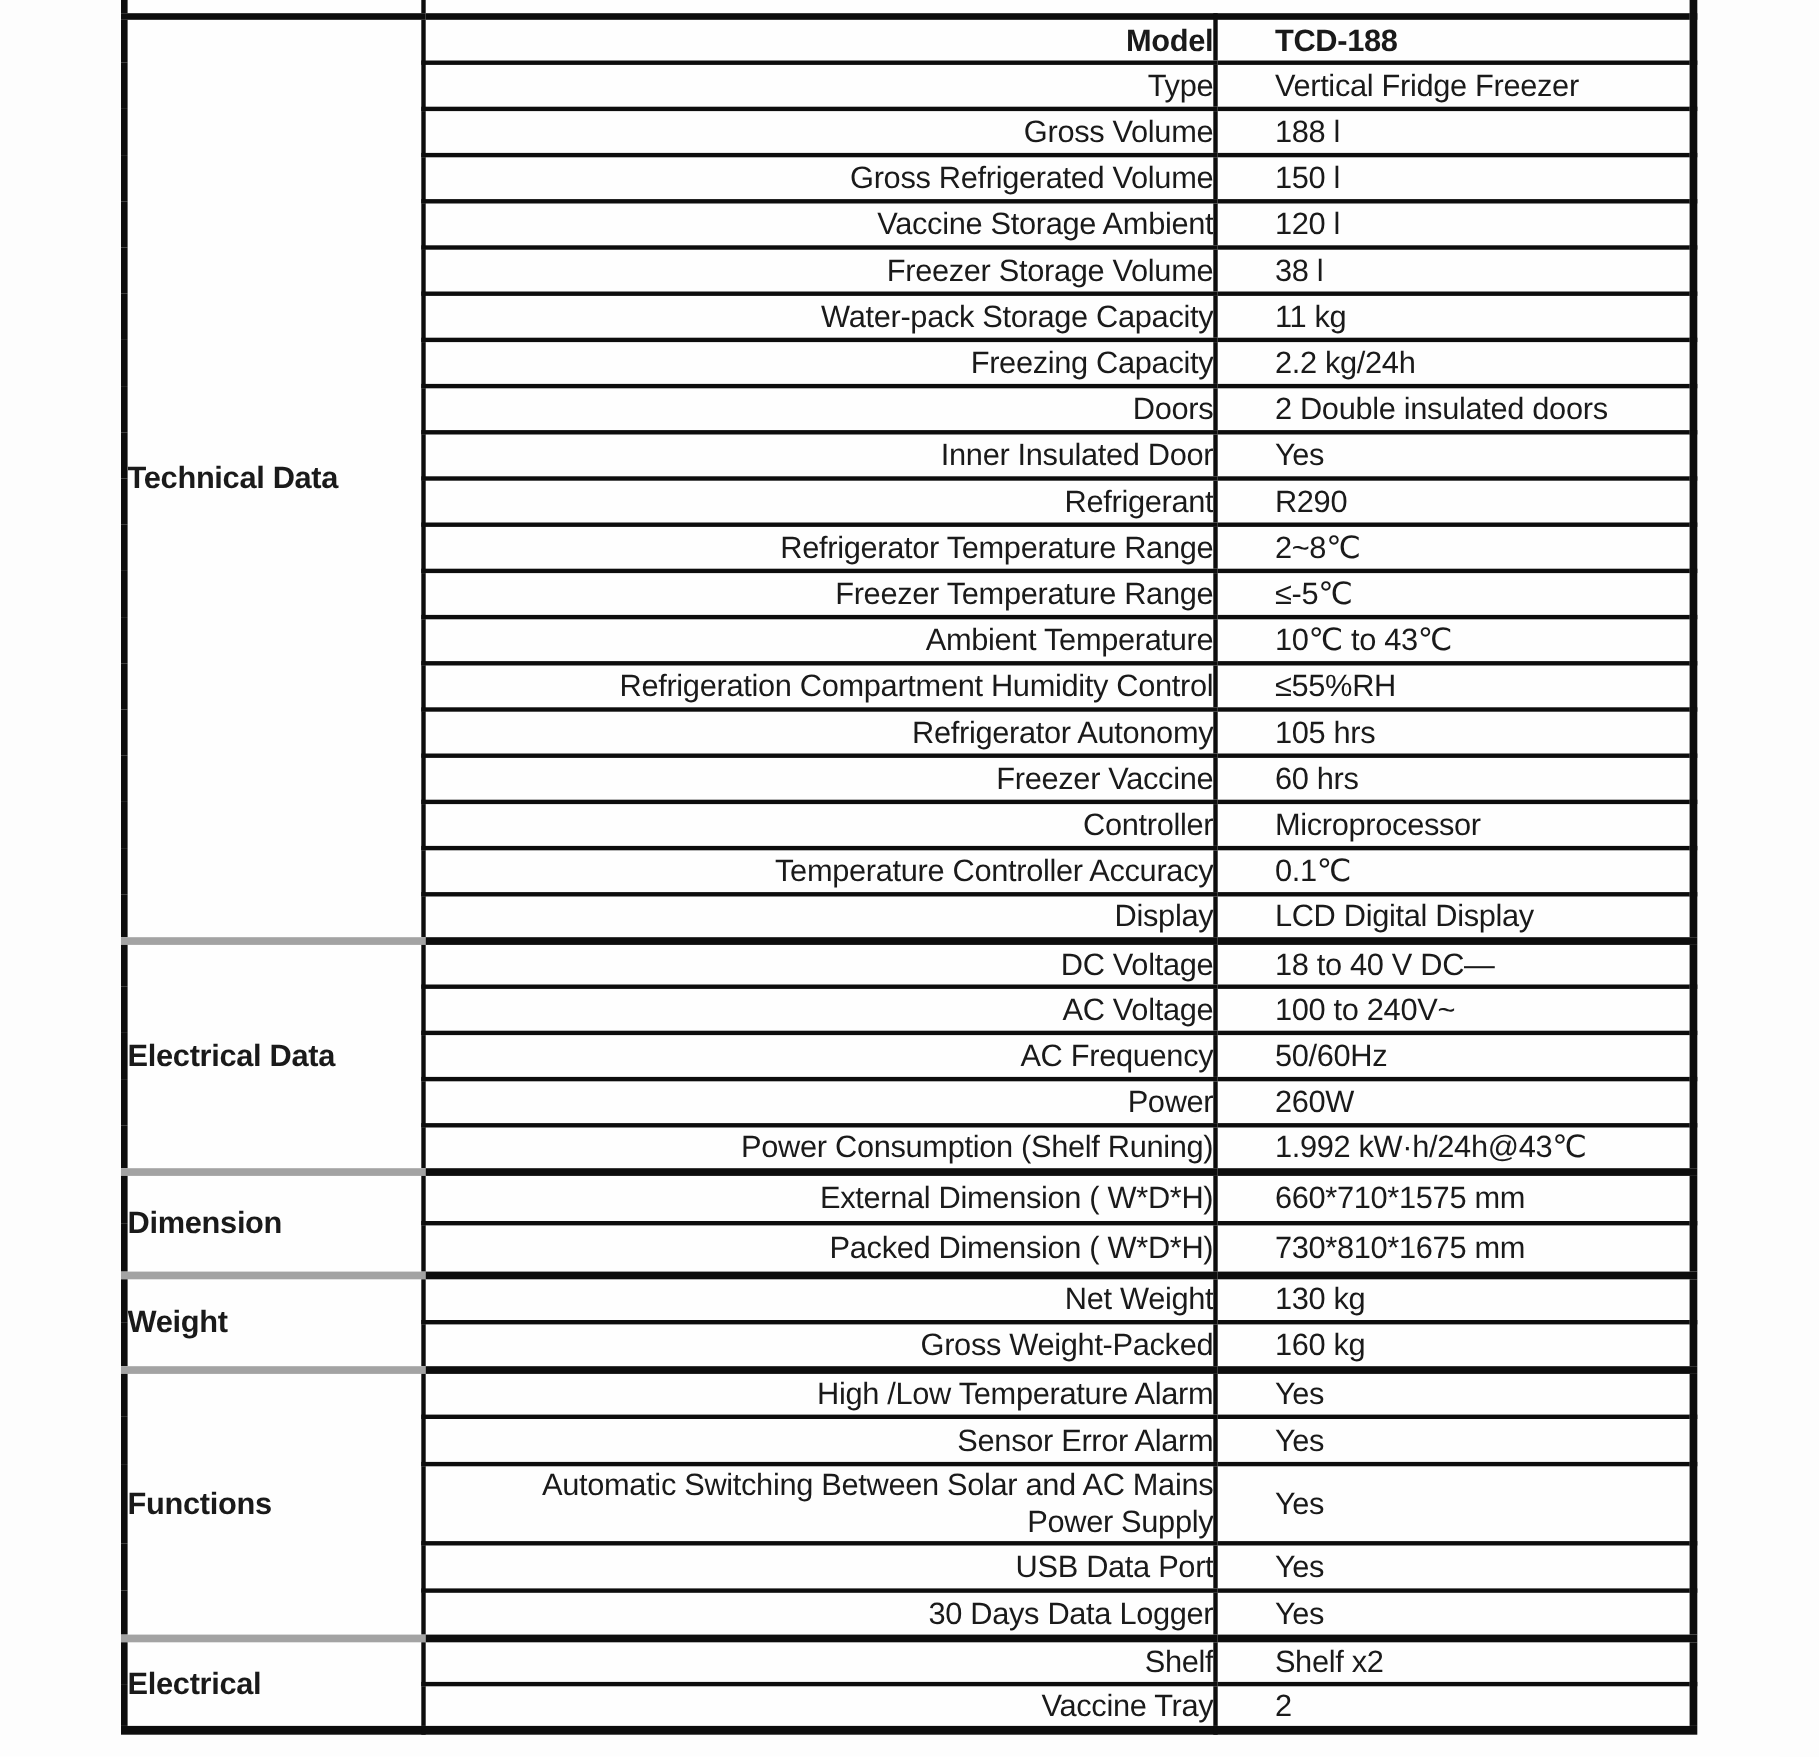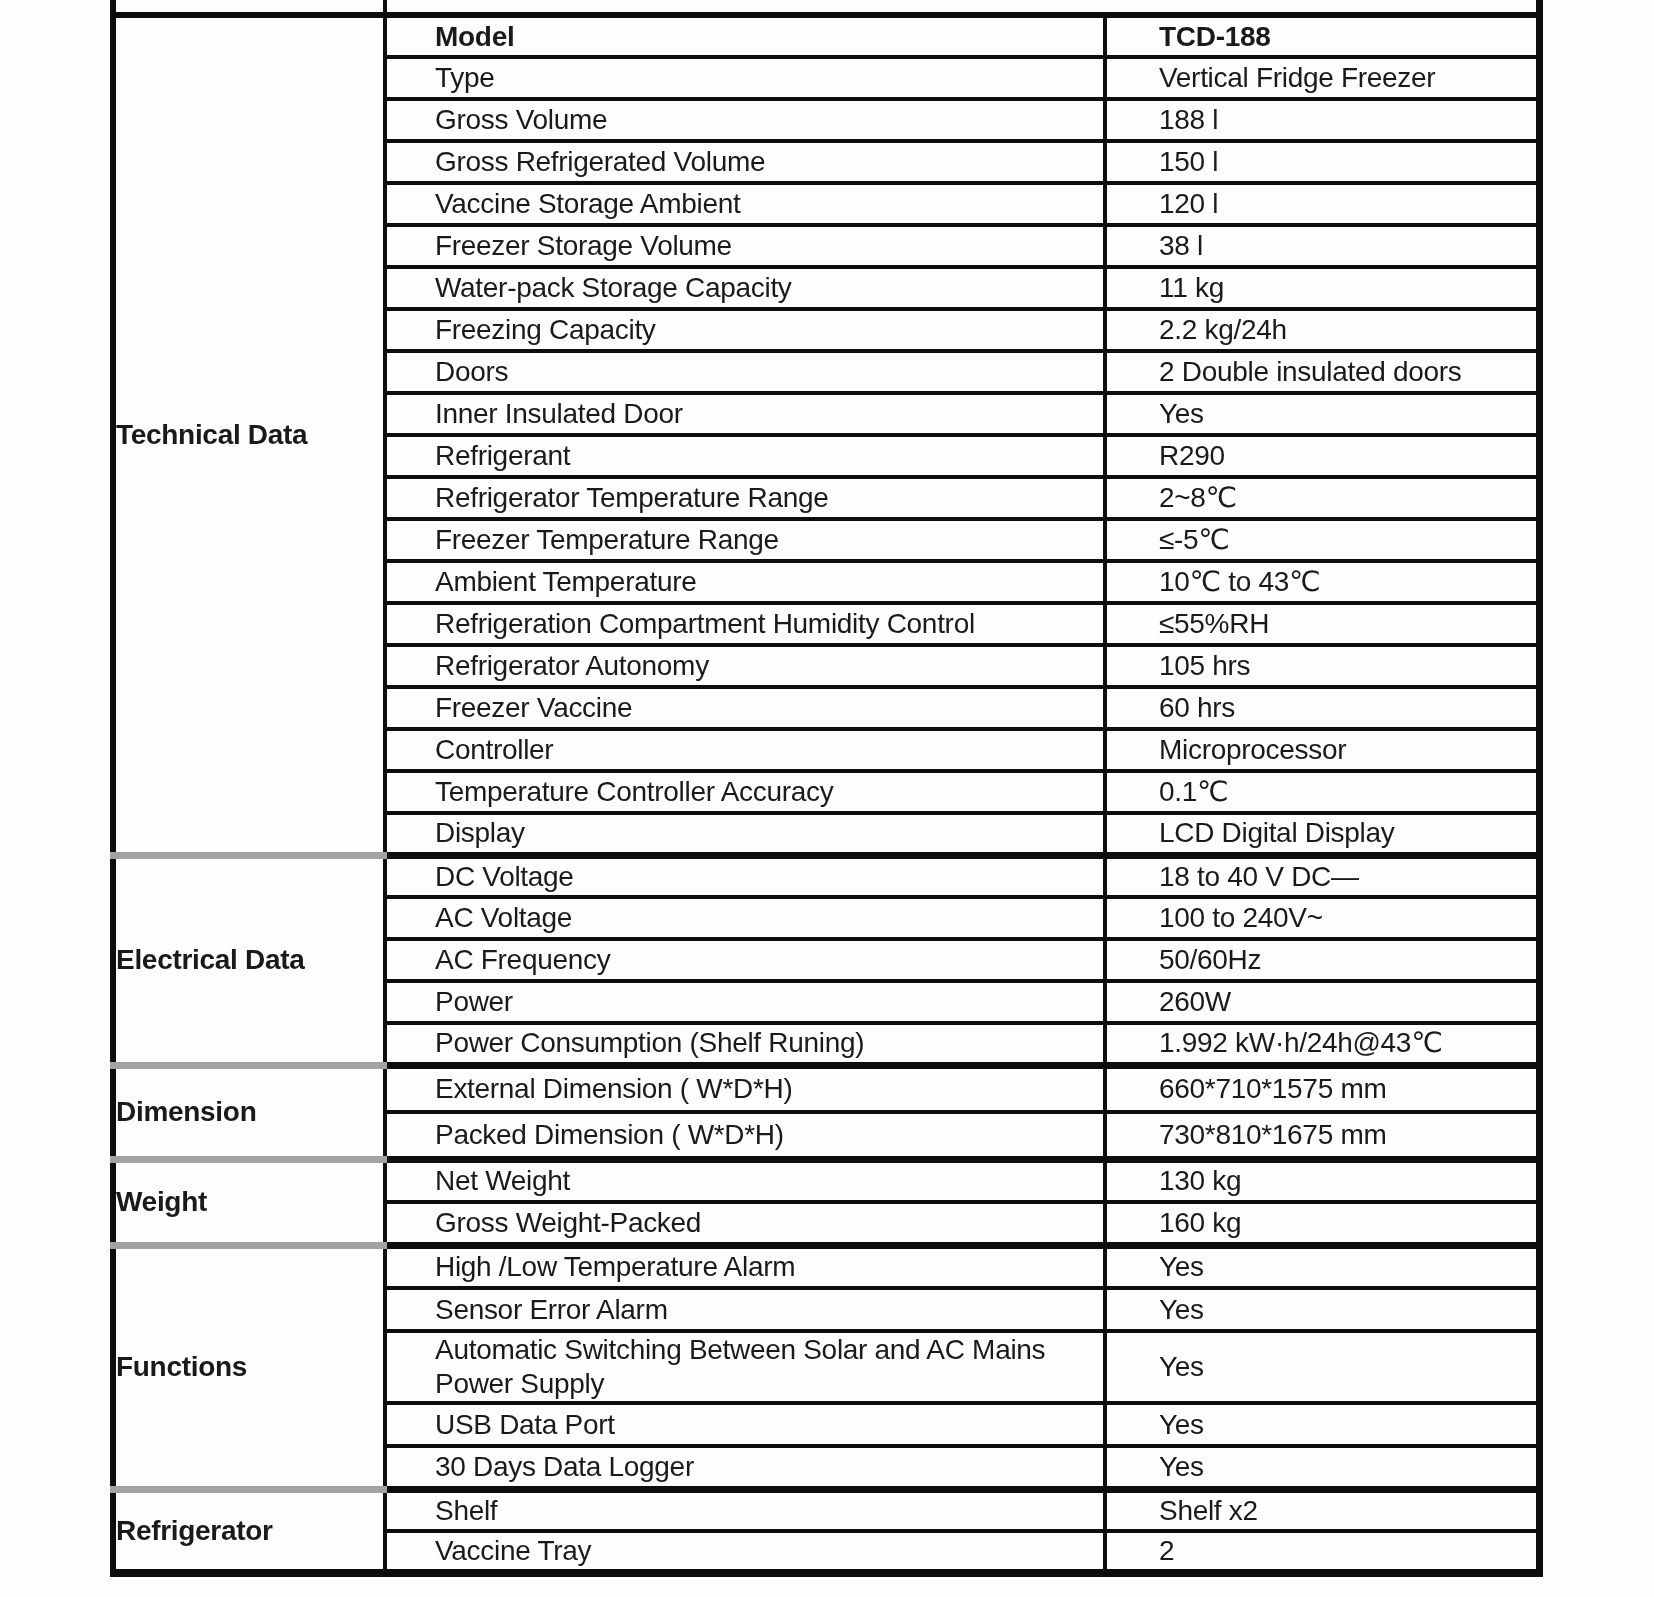--- a/index.html
+++ b/index.html
@@ -44,20 +44,21 @@
 
   td.cat{
     text-align:left;
     font-weight:bold;
     border-right:3px solid #0d0d0d;
     border-bottom:7px solid #a3a3a3;
   }
   td.param{
     padding-left:48px;
     border-right:3px solid #701a75;
+    text-align:right;
   }
   td.val{
     padding-left:52px;
   }
   tr.sec-end td{border-bottom:7px solid #0d0d0d;}
   tr.row-header td{font-weight:bold;}
 
   tbody.sec-0 tr,tbody.sec-1 tr{height:42px;}
   tbody.sec-2 tr{height:47px;}
   tbody.sec-3 tr{height:43px;}
@@ -231,21 +232,21 @@
           <td class="param">USB Data Port</td>
           <td class="val">Yes</td>
         </tr>
         <tr class="sec-end">
           <td class="param">30 Days Data Logger</td>
           <td class="val">Yes</td>
         </tr>
       </tbody>
       <tbody class="sec sec-5">
         <tr>
-          <td class="cat" rowspan="2">Refrigerator</td>
+          <td class="cat" rowspan="2">Electrical</td>
           <td class="param">Shelf</td>
           <td class="val">Shelf x2</td>
         </tr>
         <tr class="sec-end">
           <td class="param">Vaccine Tray</td>
           <td class="val">2</td>
         </tr>
       </tbody>
     </table>
 </div>

